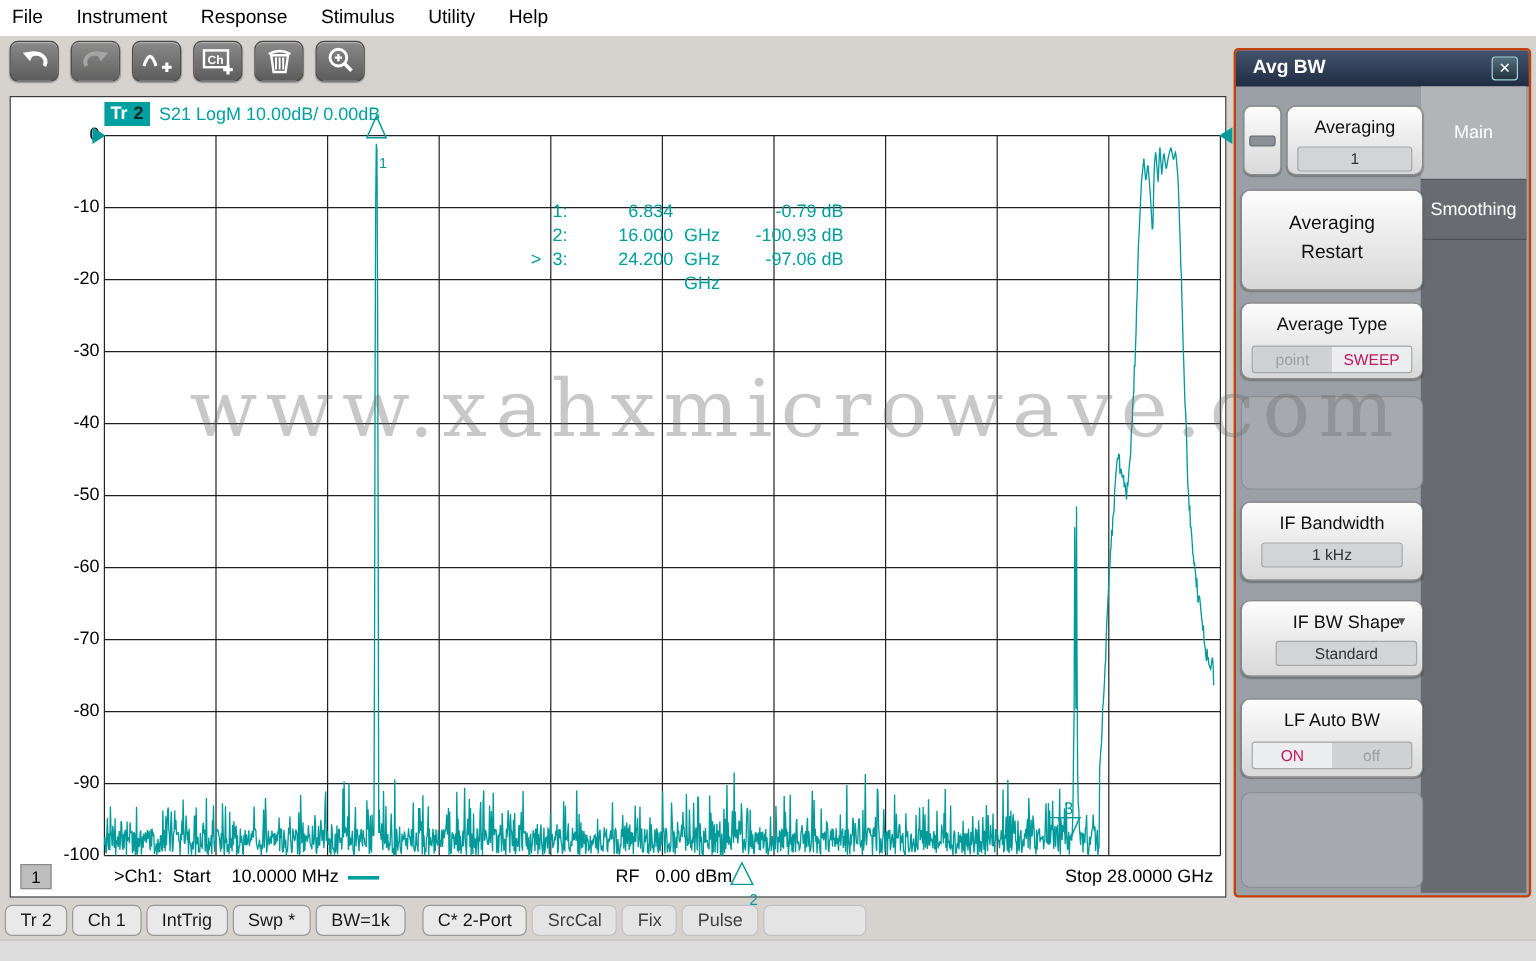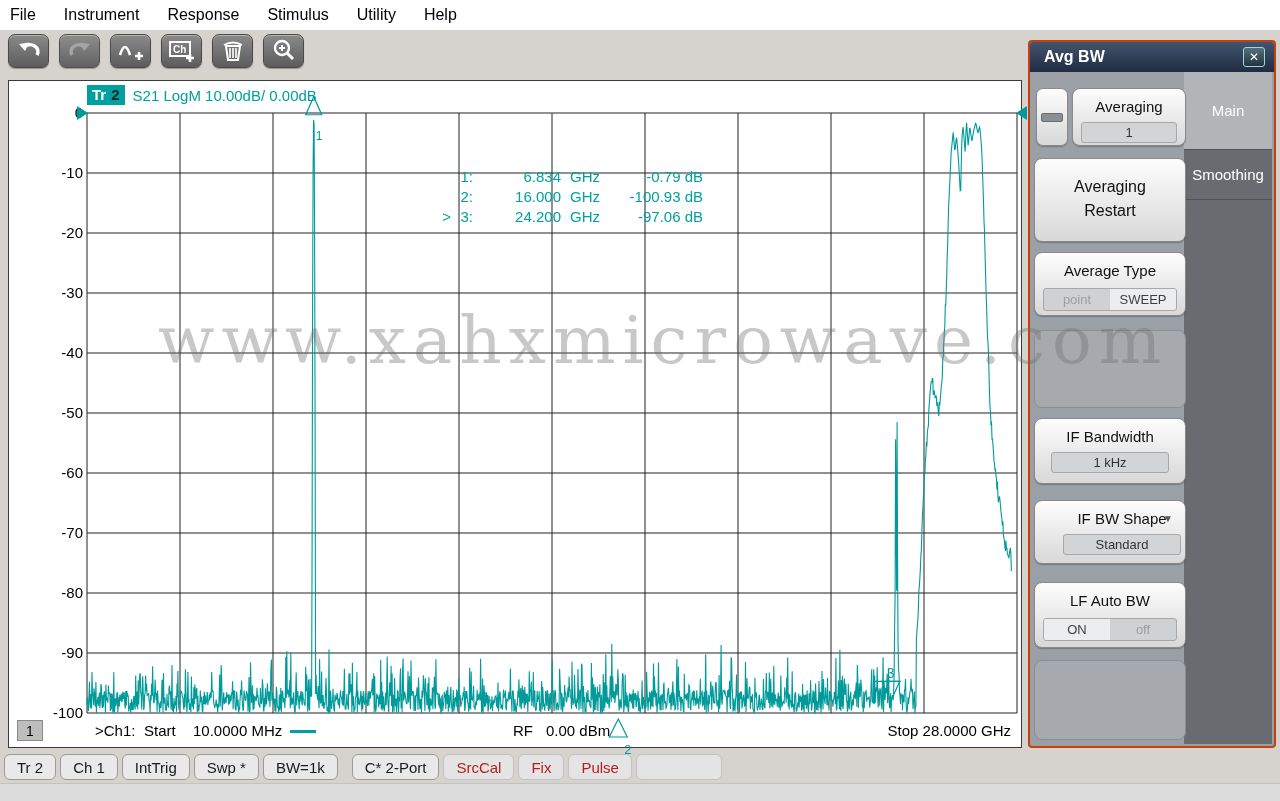--- a/index.html
+++ b/index.html
@@ -33,42 +33,42 @@
     font-size:15px; color:#000; line-height:20px; }
 
   #plot-svg { position:absolute; left:78px; top:32px; overflow:visible; }
 
   
   .marker-readout { position:absolute; left:424px; top:86px; color:#00a0a0; font-size:15px; }
   .mr-row { display:flex; height:20px; line-height:20px; }
   .mr-pre  { width:18px; text-align:right; }
   .mr-num  { width:22px; text-align:right; }
   .mr-freq { width:88px; text-align:right; }
-  .mr-unit { width:42px; text-align:left; padding-left:9px; }
+  .mr-unit { width:42px; text-align:left; padding-left:9px;margin-top:20px; }
   .mr-val  { width:100px; text-align:right; }
 
   
   .status-row { position:absolute; left:0; bottom:0; width:100%; height:30px; font-size:15px; color:#000; }
   .ch-badge { position:absolute; left:8px; top:3px; width:26px; height:21px; background:#bdbdbd;
     border:1px solid #8a8a8a; text-align:center; line-height:20px; font-size:14px; }
   .st-ch { position:absolute; left:86px; top:5px; }
   .st-start-lab { position:absolute; left:135px; top:5px; }
   .st-start-val { position:absolute; left:184px; top:5px; }
   .trace-dash { position:absolute; left:281px; top:13px; width:26px; height:3px; background:#00a0a0; }
   .st-rf-lab { position:absolute; left:504px; top:5px; }
   .st-rf-val { position:absolute; left:537px; top:5px; }
   .st-stop { position:absolute; right:10px; top:5px; }
 
   
   .bottom-tabs { position:absolute; left:0; top:752px; width:1280px; height:30px;
     display:flex; gap:4px; padding-left:4px; align-items:center; }
   .b-tab { height:26px; border:1px solid #9a9a9a; border-radius:6px; background:#e9e9e9;
     font-size:15px; color:#1a1a1a; display:flex; align-items:center; justify-content:center;
     padding:0 12px; min-width:44px; }
-  .b-tab.dim { color:#b91c1c; border-color:#c2c2c2; background:#e4e4e4; }
+  .b-tab.dim { color:#404040; border-color:#c2c2c2; background:#e4e4e4; }
   .b-tab.gap { margin-left:10px; }
   .bottom-strip { position:absolute; left:0; top:783px; width:1280px; height:18px;
     background:#dcdcdc; border-top:1px solid #c2c2c2; }
 
   
   .side-panel { position:absolute; left:1028px; top:40px; width:248px; height:708px;
     background:#9aa0a6; border:2px solid #c2410c; border-radius:4px; z-index:10; }
   .panel-title { position:absolute; left:0; top:0; width:100%; height:30px;
     background:linear-gradient(#44546e,#1f2c42); border-radius:3px 3px 0 0;
     color:#ffffff; font-size:16px; font-weight:bold; line-height:30px; padding-left:14px; }
@@ -88,21 +88,21 @@
     color:#111; font-size:15px; text-align:center; position:absolute; left:0; width:152px;
     box-shadow:0 1px 1px rgba(0,0,0,.25); }
   .p-btn .lbl { display:block; padding-top:9px; }
   .p-btn.empty { background:#a6aaaf; border-color:#8b8f94; box-shadow:none; }
   .val-field { margin:7px auto 0 auto; width:118px; height:21px; background:#d2d4d6;
     border:1px solid #a8a8a8; border-radius:3px; font-size:13px; color:#333;
     line-height:19px; text-align:center; }
   .seg { margin:9px auto 0 auto; width:134px; height:23px; display:flex;
     background:#cfd1d3; border:1px solid #a8a8a8; border-radius:3px; overflow:hidden; }
   .seg span { flex:1; font-size:13px; line-height:21px; }
-  .seg .on  { background:#ecedee; color:#404040; }
+  .seg .on  { background:#ecedee; color:#be185d; }
   .seg .off { color:#9aa0a4; }
   .toggle-btn { position:absolute; background:linear-gradient(#fdfdfd,#d8d8d8);
     border:1px solid #8a8a8a; border-radius:7px; box-shadow:0 1px 1px rgba(0,0,0,.25); }
   .toggle-slot { position:absolute; left:4px; top:24px; width:22px; height:9px;
     background:#8b8f96; border:1px solid #6a6e74; border-radius:2px; }
   .dd-arrow { position:absolute; right:12px; top:12px; font-size:10px; color:#555; }
 
   
   .watermark { position:absolute; left:158px; top:302px; width:960px; z-index:50;
     font-family:"DejaVu Serif", serif; font-weight:normal; font-size:66px; letter-spacing:7px;

